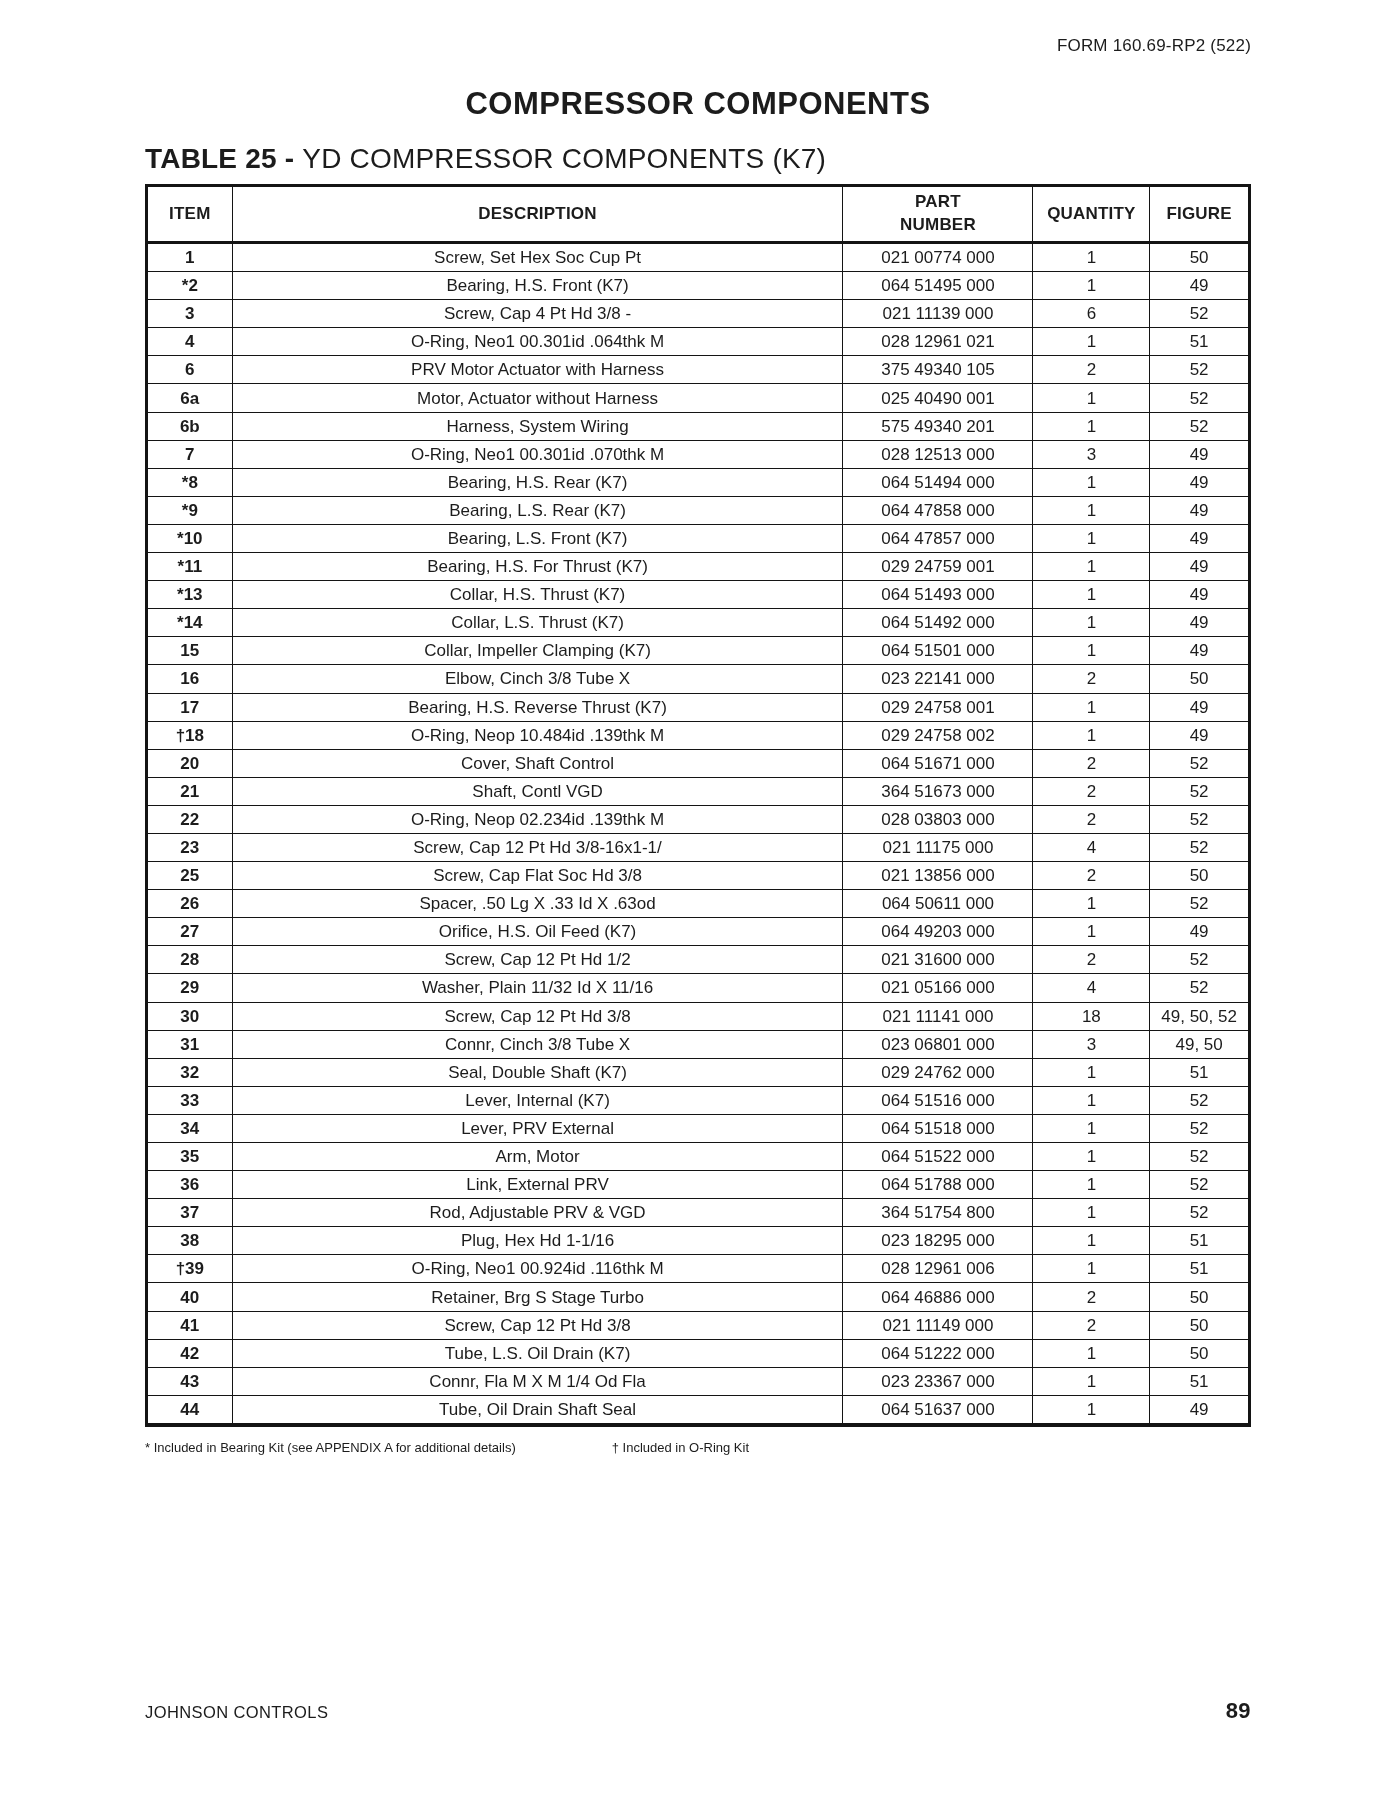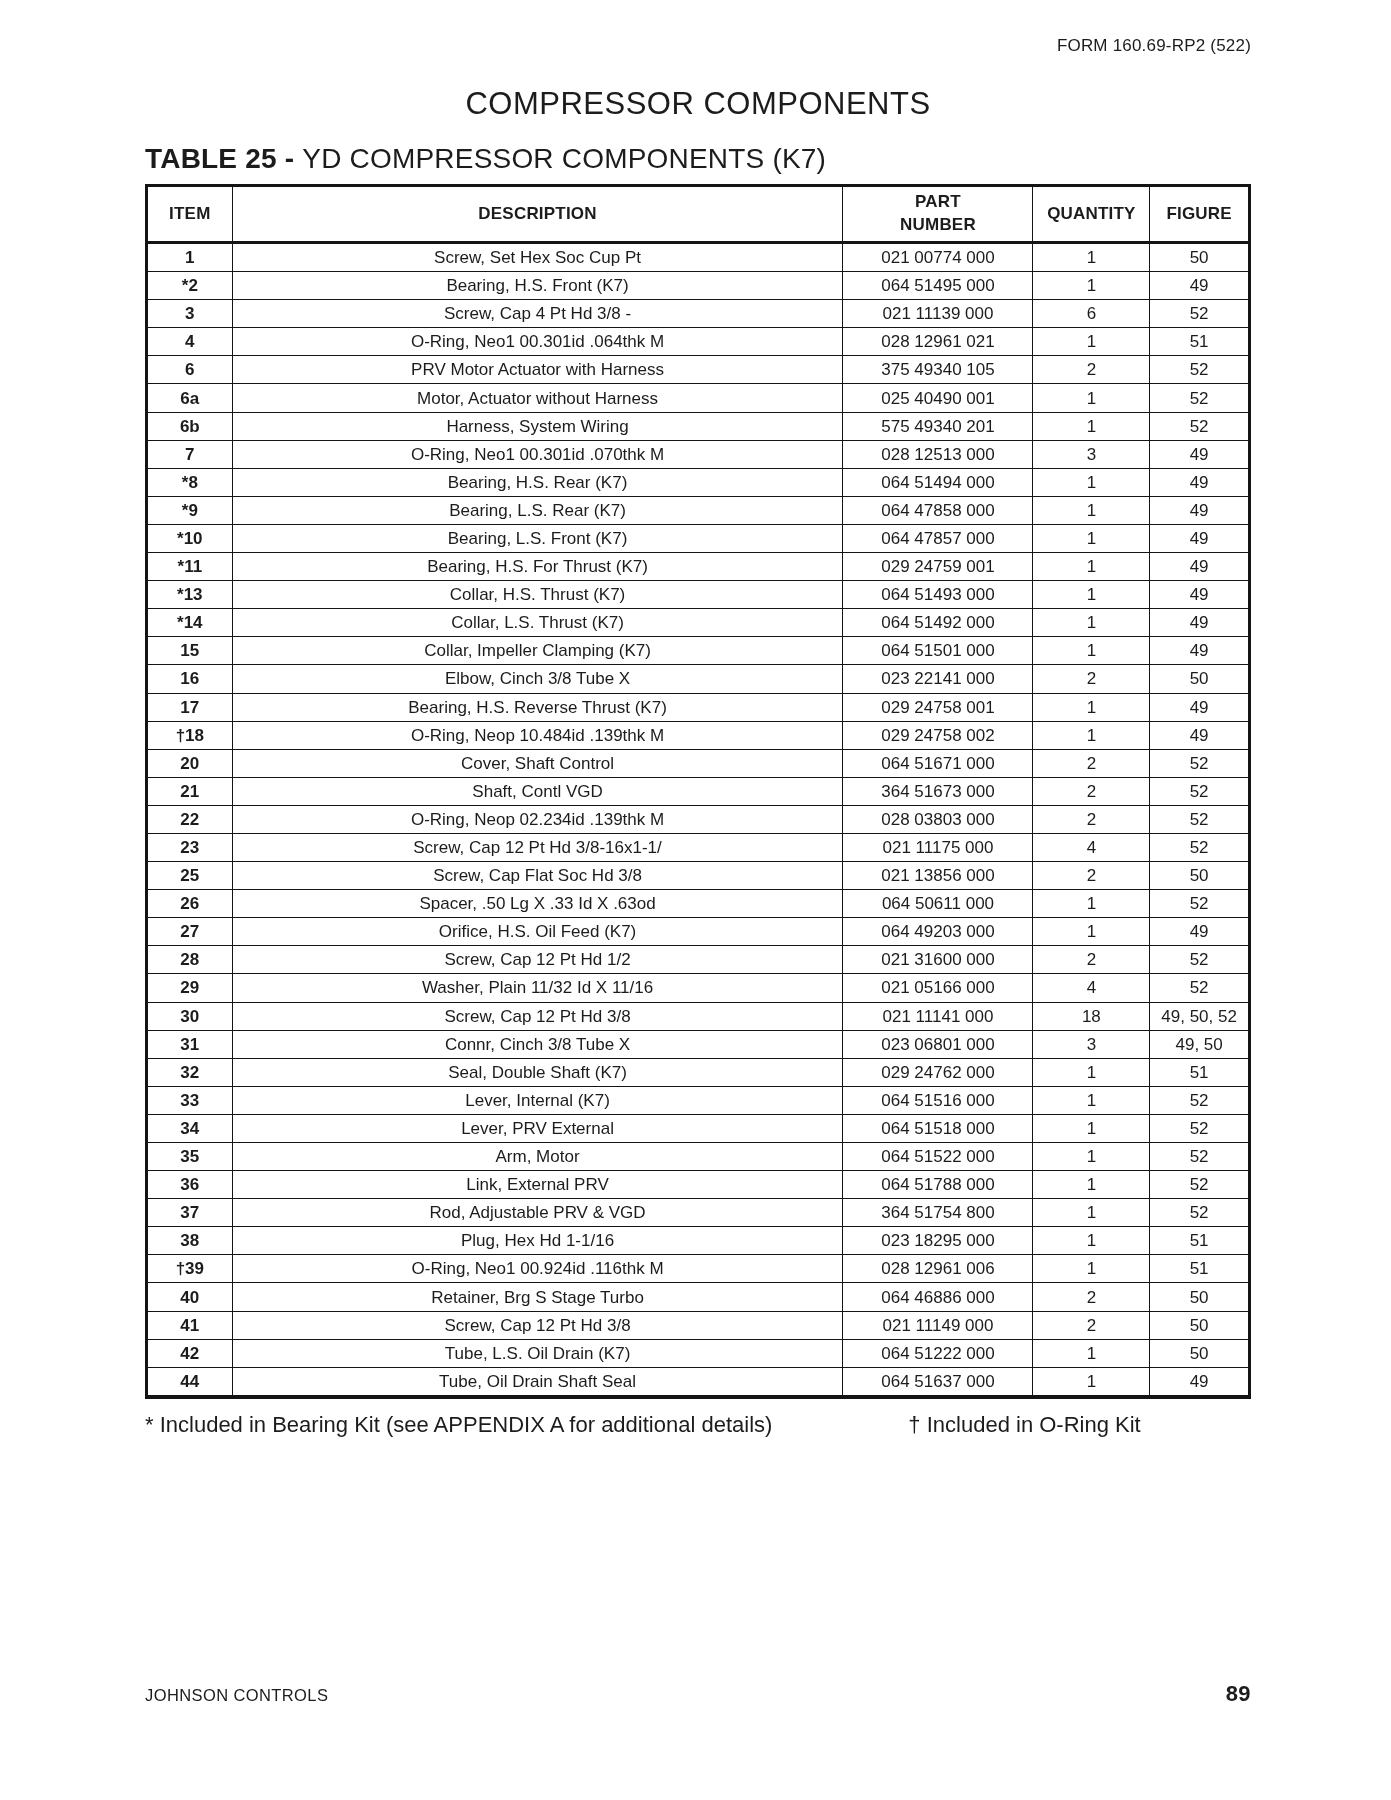--- a/index.html
+++ b/index.html
@@ -25,21 +25,21 @@
   .form-ref {
     padding-top: 36px;
     text-align: right;
     font-size: 17px;
     letter-spacing: 0.2px;
   }
   .doc-title {
     margin: 30px 0 0 0;
     text-align: center;
     font-size: 31px;
-    font-weight: normal;
+    font-weight: bold;
     letter-spacing: 0.5px;
   }
   .table-caption {
     margin-top: 21px;
     font-size: 28px;
     letter-spacing: 0.2px;
     white-space: nowrap;
   }
   .caption-bold { font-weight: bold; }
   table.parts-table {
@@ -79,23 +79,22 @@
   }
   td.cell-desc {
     text-align: center;
     padding-left: 12px;
   }
   td.cell-part, td.cell-qty, td.cell-fig {
     text-align: center;
   }
   .footnotes {
     margin-top: 13px;
-    font-size: 22px;
+    font-size: 13px;
     display: flex;
-    gap: 40px;
   }
   .footnote-oring { margin-left: 96px; }
   .page-footer {
     margin-top: 243px;
     display: flex;
     justify-content: space-between;
     align-items: baseline;
     font-size: 16.5px;
     letter-spacing: 0.4px;
   }
@@ -443,20 +442,27 @@
   </tr>
 
   <tr>
     <td class="cell-item">42</td>
     <td class="cell-desc">Tube, L.S. Oil Drain (K7)</td>
     <td class="cell-part">064 51222 000</td>
     <td class="cell-qty">1</td>
     <td class="cell-fig">50</td>
   </tr>
 
+  <tr>
+    <td class="cell-item">43</td>
+    <td class="cell-desc">Connr, Fla M X M 1/4 Od Fla</td>
+    <td class="cell-part">023 23367 000</td>
+    <td class="cell-qty">1</td>
+    <td class="cell-fig">51</td>
+  </tr>
 
   <tr>
     <td class="cell-item">44</td>
     <td class="cell-desc">Tube, Oil Drain Shaft Seal</td>
     <td class="cell-part">064 51637 000</td>
     <td class="cell-qty">1</td>
     <td class="cell-fig">49</td>
   </tr>
 </tbody>
     </table>

